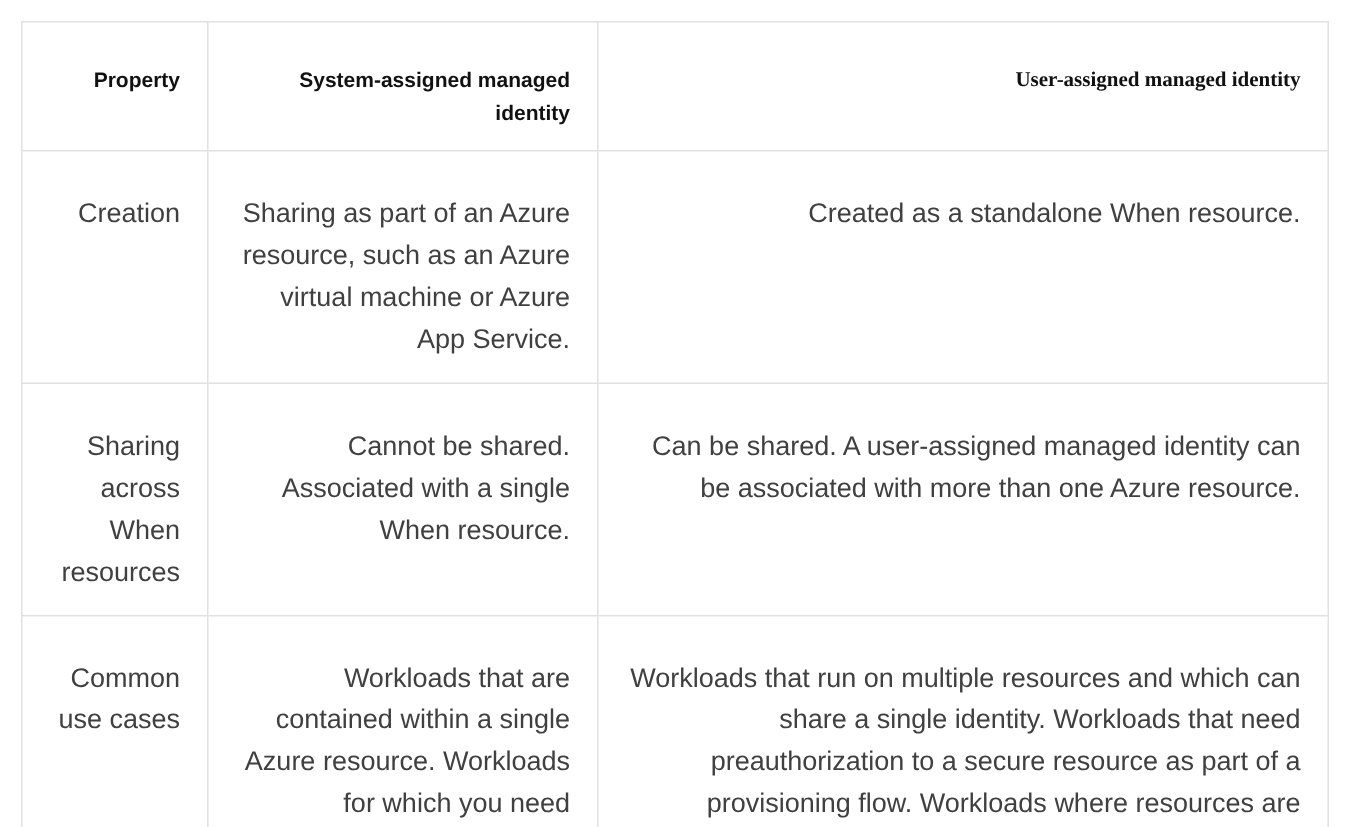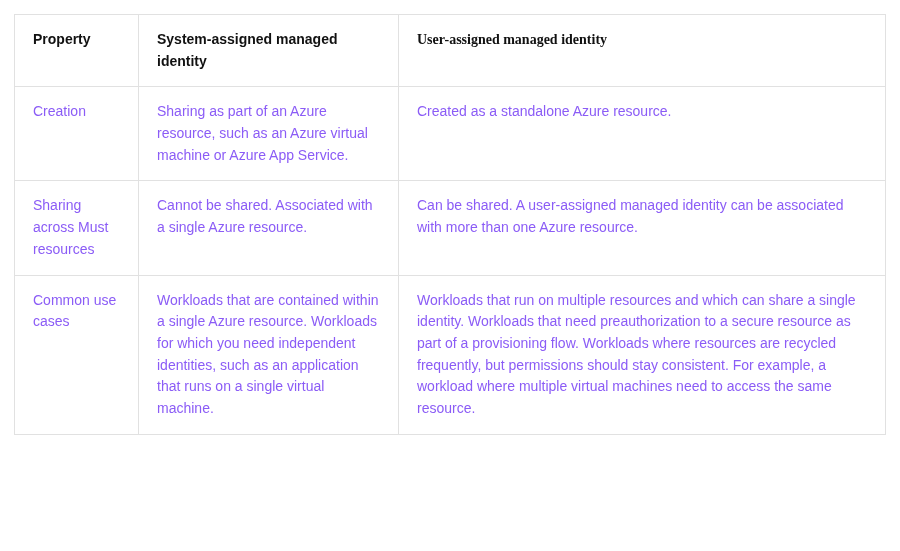--- a/index.html
+++ b/index.html
@@ -13,36 +13,36 @@
       padding: 14px;
       font-size: 13.5px;
       color: #1b1b1b;
     }
     table {
       width: 872px;
       border-collapse: collapse;
       border: 1px solid #e1e1e1;
     }
     th, td {
-      text-align: left;
+      text-align: right;
       vertical-align: top;
-      padding: 14px 18px 14px 18px;
+      padding: 28px 18px 14px 18px;
       border: 1px solid #e1e1e1;
       line-height: 1.55;
     }
     th {
       font-weight: 600;
       font-size: 14px;
       color: #111;
       background: #ffffff;
     }
     td {
       font-weight: 400;
-      font-size: 14px;
-      color: #8b5cf6;
+      font-size: 18px;
+      color: #404040;
     }
     .col-property {
       width: 124px;
     }
     .col-system {
       width: 260px;
       margin-left: 21px;
     }
     .col-user {
       width: auto;
@@ -57,25 +57,25 @@
     <tr>
       <th class="col-property">Property</th>
       <th class="col-system">System-assigned managed identity</th>
       <th class="col-user">User-assigned managed identity</th>
     </tr>
   </thead>
   <tbody>
     <tr>
       <td>Creation</td>
       <td>Sharing as part of an Azure resource, such as an Azure virtual machine or Azure App Service.</td>
-      <td>Created as a standalone Azure resource.</td>
+      <td>Created as a standalone When resource.</td>
     </tr>
     <tr>
-      <td>Sharing across Must resources</td>
-      <td>Cannot be shared. Associated with a single Azure resource.</td>
+      <td>Sharing across When resources</td>
+      <td>Cannot be shared. Associated with a single When resource.</td>
       <td>Can be shared. A user-assigned managed identity can be associated with more than one Azure resource.</td>
     </tr>
     <tr>
       <td>Common use cases</td>
       <td>Workloads that are contained within a single Azure resource. Workloads for which you need independent identities, such as an application that runs on a single virtual machine.</td>
       <td>Workloads that run on multiple resources and which can share a single identity. Workloads that need preauthorization to a secure resource as part of a provisioning flow. Workloads where resources are recycled frequently, but permissions should stay consistent. For example, a workload where multiple virtual machines need to access the same resource.</td>
     </tr>
   </tbody>
 </table>
 

